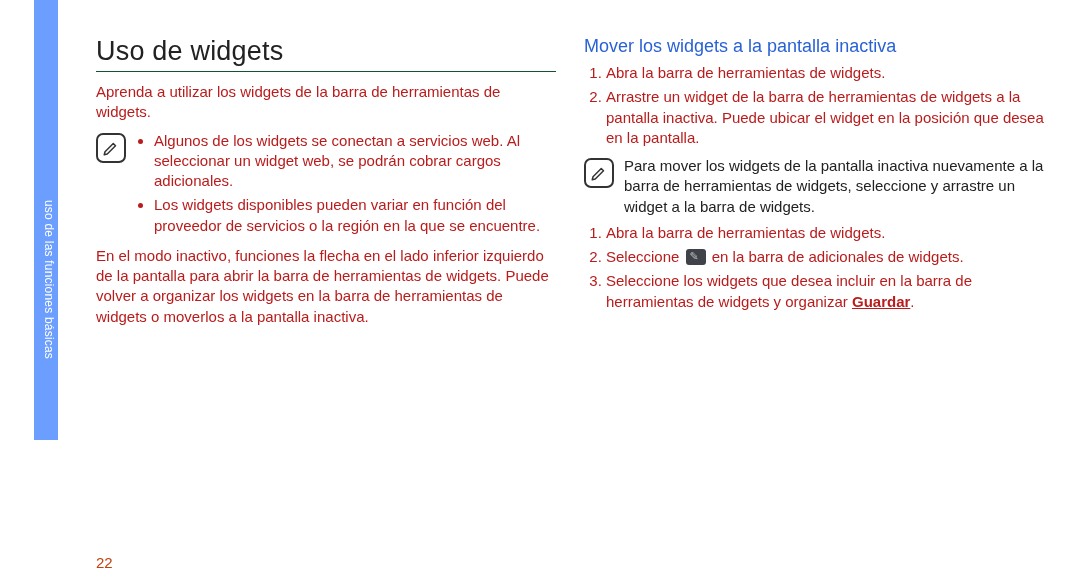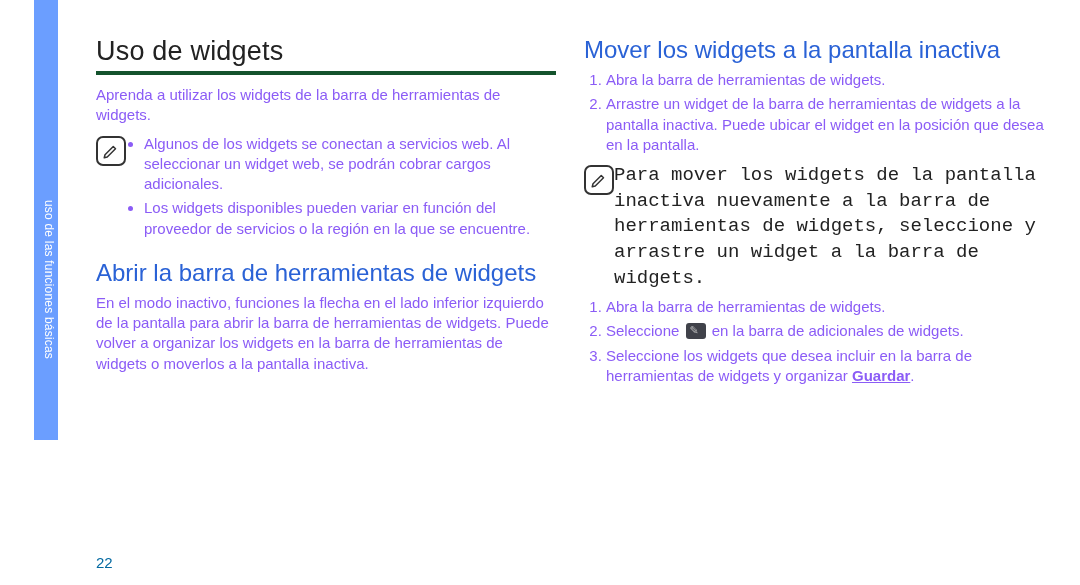--- a/index.html
+++ b/index.html
@@ -41,40 +41,40 @@
       gap: 28px;
     }
     .col {
       flex: 1 1 0;
       min-width: 0;
     }
     h1.title {
       font-size: 27px;
       font-weight: 400;
       color: #222;
-      border-bottom: 4px solid #14532d;
+      border-bottom: 1px solid #14532d;
       padding-bottom: 4px;
       margin-bottom: 10px;
       letter-spacing: 0.2px;
     }
     h2.section {
-      font-size: 24px;
+      font-size: 18px;
       font-weight: 400;
       color: #2a62d6;
       margin-top: 16px;
       margin-bottom: 6px;
     }
     .intro, .body-text, li {
       font-size: 15px;
       line-height: 1.35;
-      color: #8b5cf6;
+      color: #b91c1c;
     }
     .note {
       display: flex;
-      gap: 0;
+      gap: 10px;
       margin-top: 8px;
       margin-bottom: 6px;
       align-items: flex-start;
     }
     .note-icon {
       flex: 0 0 auto;
       width: 30px; height: 30px;
       border: 2px solid #333;
       border-radius: 7px;
       display: flex;
@@ -83,21 +83,21 @@
       margin-top: 2px;
       background: #fff;
     }
     .note-icon svg { width: 18px; height: 18px; }
     ul.note-list {
       list-style: disc;
       padding-left: 18px;
       flex: 1;
     }
     ul.note-list li { margin-bottom: 4px; }
-    .note-text { flex: 1; font-size: 19px; line-height: 1.35; font-family: Liberation Mono, monospace; }
+    .note-text { flex: 1; font-size: 15px; line-height: 1.35; }
     ol.steps {
       list-style: decimal;
       padding-left: 22px;
       margin-top: 4px;
     }
     ol.steps li {
       margin-bottom: 4px;
     }
     .inline-icon {
       display: inline-block;
@@ -113,21 +113,21 @@
       color: #bbb;
       font-size: 11px;
       position: absolute;
       left: 4px; top: 0px;
     }
     .pagenum {
       position: absolute;
       left: 96px;
       bottom: 14px;
       font-size: 15px;
-      color: #0369a1;
+      color: #c2410c;
     }
     strong { font-weight: 700; text-decoration: underline; }
   </style>
 </head>
 <body>
 
 <div class="left-tab"></div>
 <div class="left-tab-text">uso de las funciones básicas</div>
 
 <div class="page">
@@ -140,21 +140,20 @@
         <svg viewBox="0 0 24 24">
             <path d="M4 17 L15 6 L18 9 L7 20 L3 21 L4 17 Z" fill="none" stroke="#333" stroke-width="2" stroke-linejoin="round"></path>
           </svg>
       </div>
       <ul class="note-list">
         <li>Algunos de los widgets se conectan a servicios web. Al seleccionar un widget web, se podrán cobrar cargos adicionales.</li>
         <li>Los widgets disponibles pueden variar en función del proveedor de servicios o la región en la que se encuentre.</li>
       </ul>
     </div>
 
-    <h2 class="section">Abrir la barra de herramientas de widgets</h2>
     <p class="body-text">En el modo inactivo, funciones la flecha en el lado inferior izquierdo de la pantalla para abrir la barra de herramientas de widgets. Puede volver a organizar los widgets en la barra de herramientas de widgets o moverlos a la pantalla inactiva.</p>
   </div>
 
   <div class="col">
     <h2 class="section" style="margin-top:0">Mover los widgets a la pantalla inactiva</h2>
     <ol class="steps">
       <li>Abra la barra de herramientas de widgets.</li>
       <li>Arrastre un widget de la barra de herramientas de widgets a la pantalla inactiva. Puede ubicar el widget en la posición que desea en la pantalla.</li>
     </ol>
 

